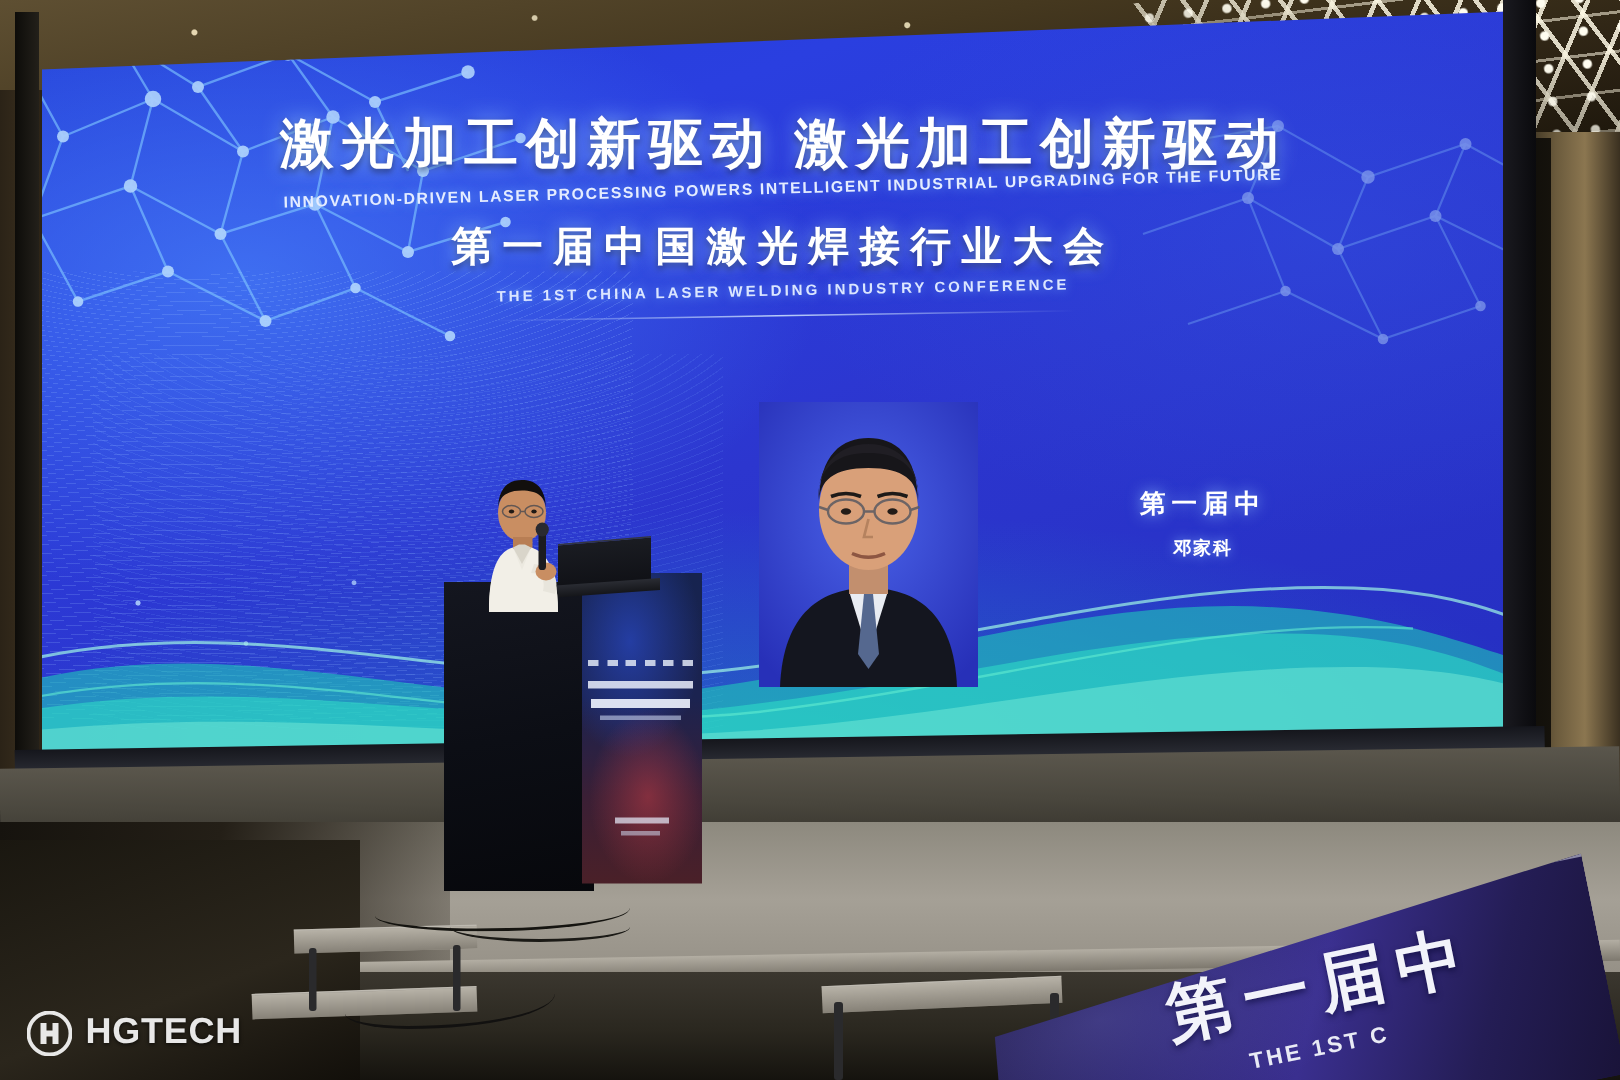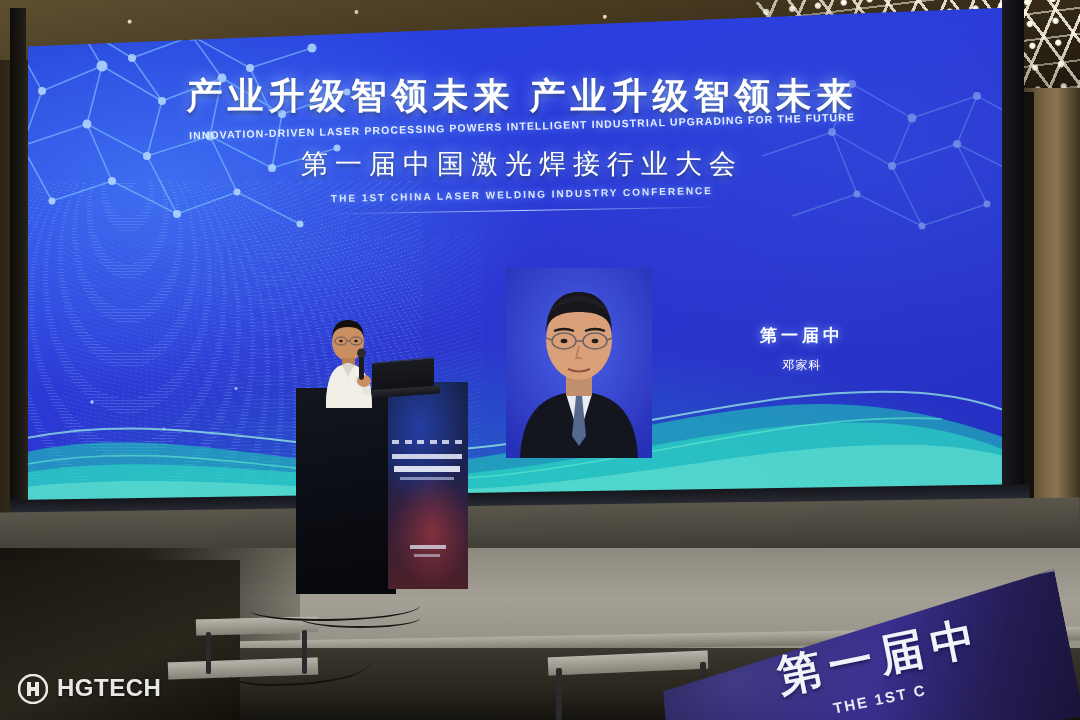--- a/index.html
+++ b/index.html
@@ -124,21 +124,21 @@
     text-shadow:0 0 14px rgba(150,200,255,.85), 0 2px 4px rgba(0,0,30,.6);
     line-height:1;
   }
   .headline-en {
     font-size:10.5px; letter-spacing:1.1px; font-weight:600;
     margin-top:6px; color:#e4ecff;
     text-shadow:0 0 8px rgba(120,180,255,.8);
     transform:rotate(-1.6deg);
   }
   .subtitle-cn {
-    font-size:27px; font-weight:400; letter-spacing:7px;
+    font-size:27px; font-weight:700; letter-spacing:7px;
     margin-top:14px;
     text-shadow:0 0 12px rgba(150,200,255,.8), 0 2px 4px rgba(0,0,30,.6);
   }
   .subtitle-en {
     font-size:10px; letter-spacing:2.0px; font-weight:600;
     margin-top:7px; color:#dbe6ff;
     text-shadow:0 0 7px rgba(120,180,255,.8);
     transform:rotate(-1.2deg);
   }
   .divider-line {
@@ -160,21 +160,21 @@
   }
   .speaker-role {
     font-size:17px; font-weight:700; letter-spacing:4px;
     text-shadow:0 0 10px rgba(150,200,255,.8);
   }
   .speaker-company {
     font-size:12px; font-weight:600; letter-spacing:.6px; margin-top:15px;
     text-shadow:0 0 8px rgba(140,190,255,.7);
   }
   .speaker-name {
-    font-size:12px; font-weight:400; letter-spacing:1.2px; margin-top:10px;
+    font-size:12px; font-weight:700; letter-spacing:1.2px; margin-top:10px;
     text-shadow:0 0 8px rgba(140,190,255,.7);
   }
 
   
   .waves { position:absolute; left:0; right:0; bottom:0; height:150px; z-index:4; }
   .waves svg { width:100%; height:100%; }
 
   
   .screen-particles {
     position:absolute; left:30px; bottom:55px; width:400px; height:90px; z-index:3;
@@ -400,21 +400,21 @@
           <circle cx="180" cy="160" r="3.5"></circle>
             <circle cx="245" cy="138" r="3.5"></circle>
         </g>
       </svg>
     </div>
 
     <div class="ripple-field"></div>
     <div class="ripple-field2"></div>
 
     <div class="screen-text">
-      <div class="headline-cn">产业升级智领未来 产业升级智领未来</div>
+      <div class="headline-cn">激光加工创新驱动 激光加工创新驱动</div>
       <div class="headline-en">INNOVATION-DRIVEN LASER PROCESSING POWERS INTELLIGENT INDUSTRIAL UPGRADING FOR THE FUTURE</div>
       <div class="subtitle-cn">第一届中国激光焊接行业大会</div>
       <div class="subtitle-en">THE 1ST CHINA LASER WELDING INDUSTRY CONFERENCE</div>
       <div class="divider-line"></div>
     </div>
 
     <div class="portrait">
       <svg viewBox="0 0 146 190" preserveAspectRatio="none">
         <defs>
           <radialGradient id="pbg" cx="50%" cy="40%" r="70%">

